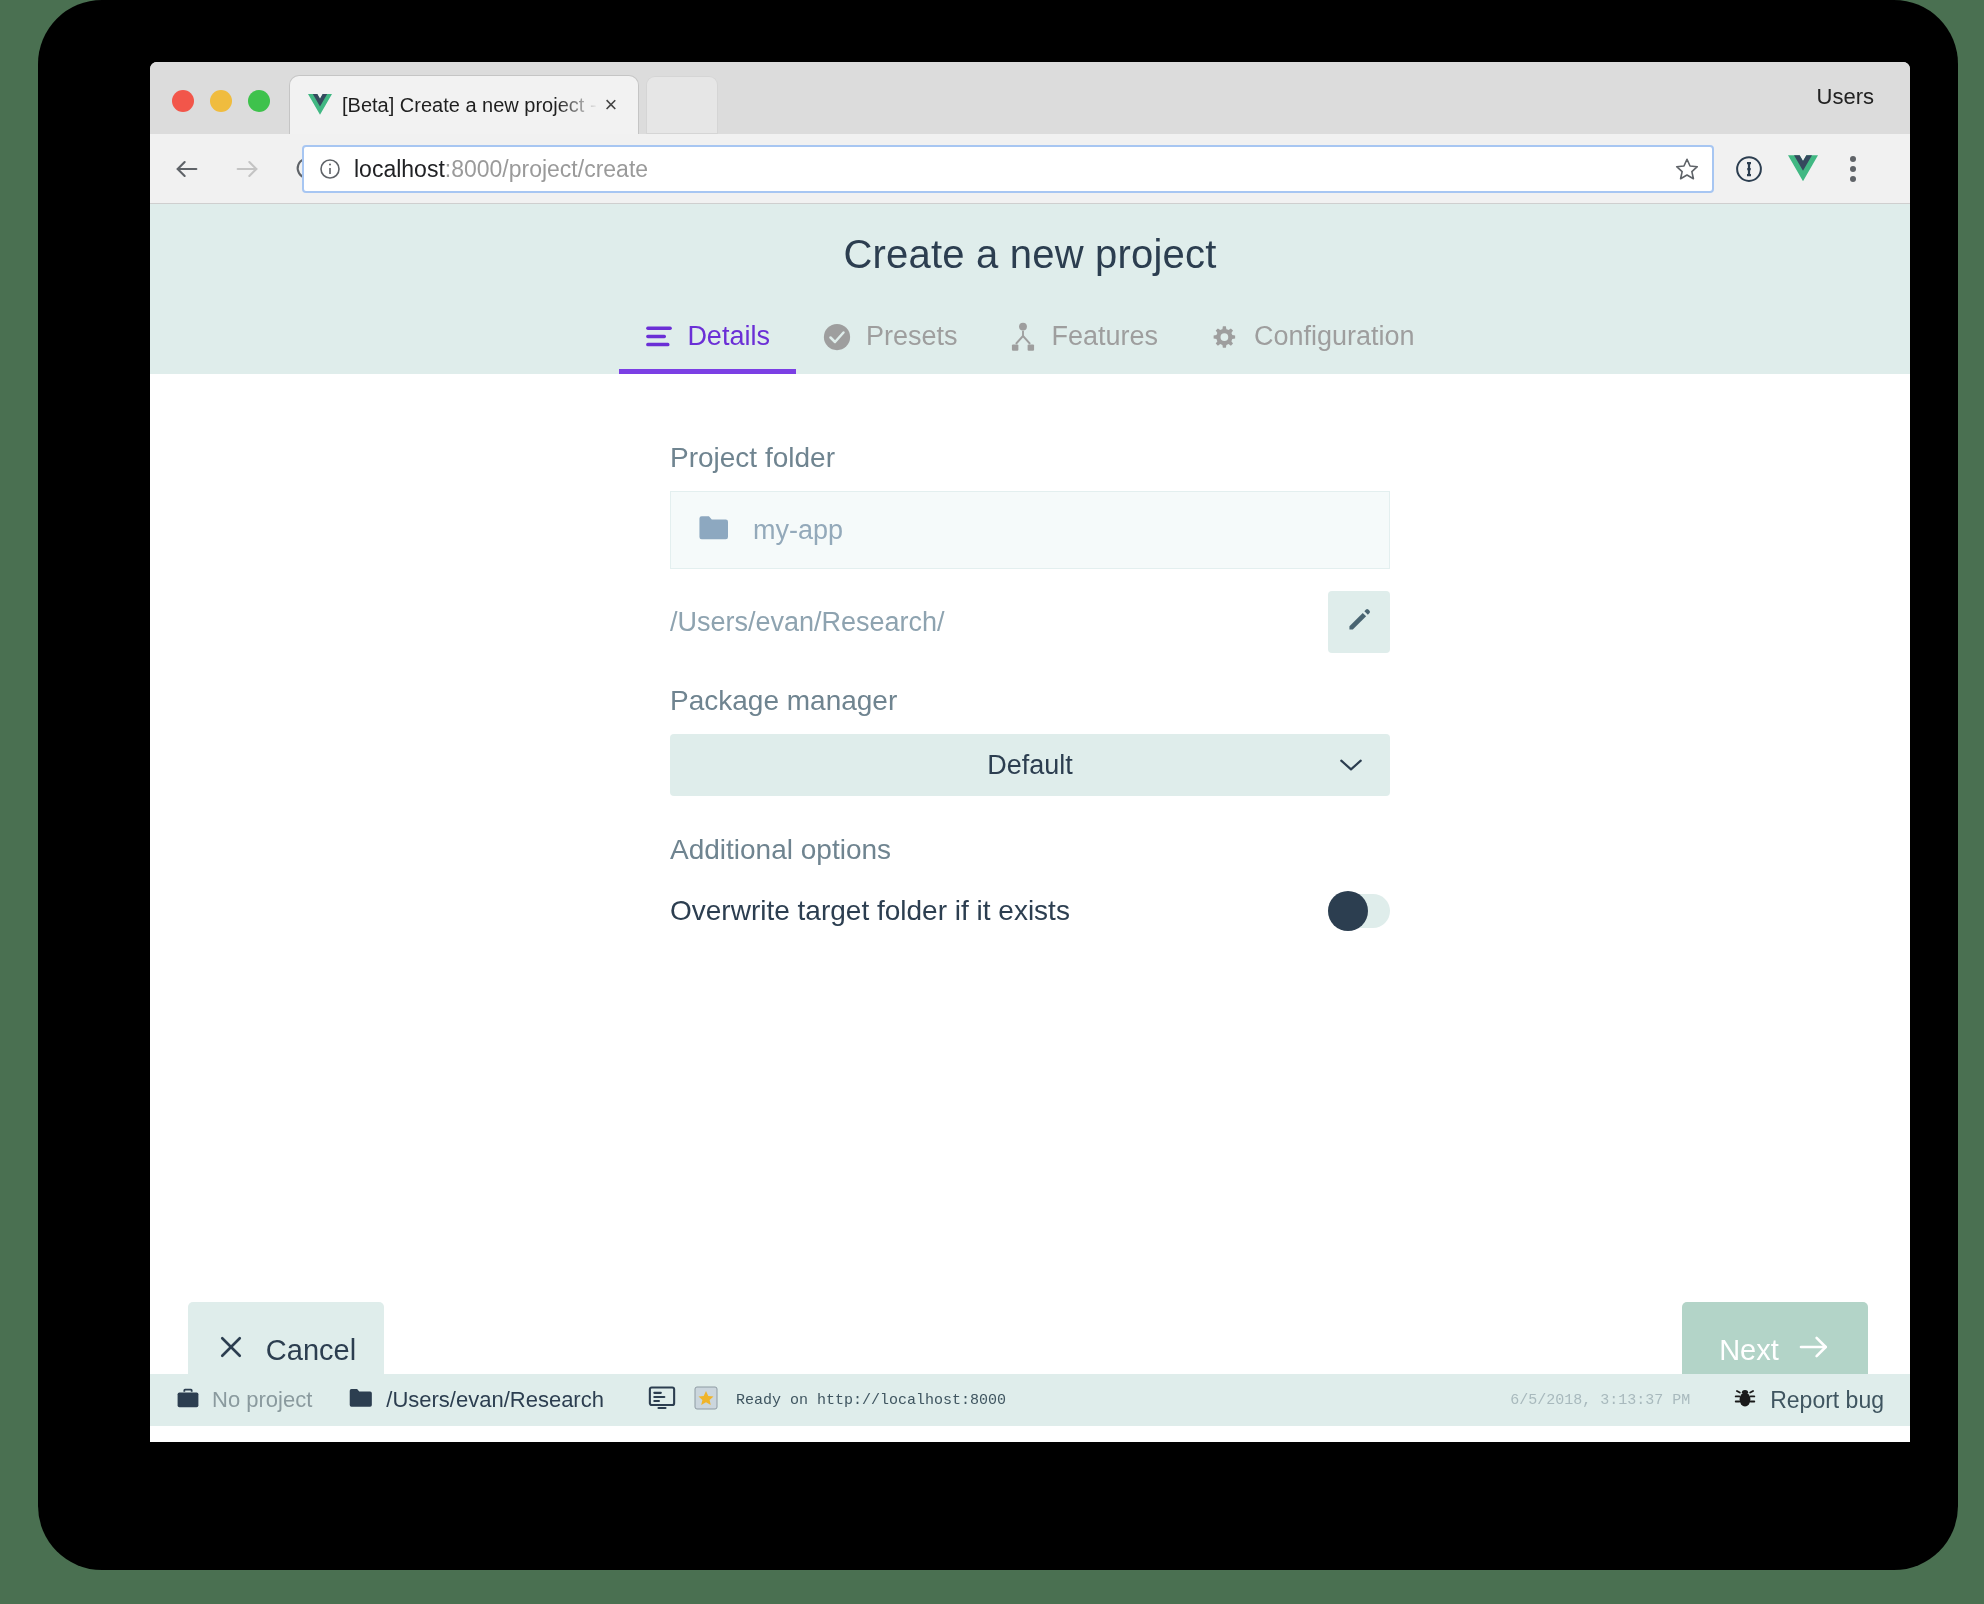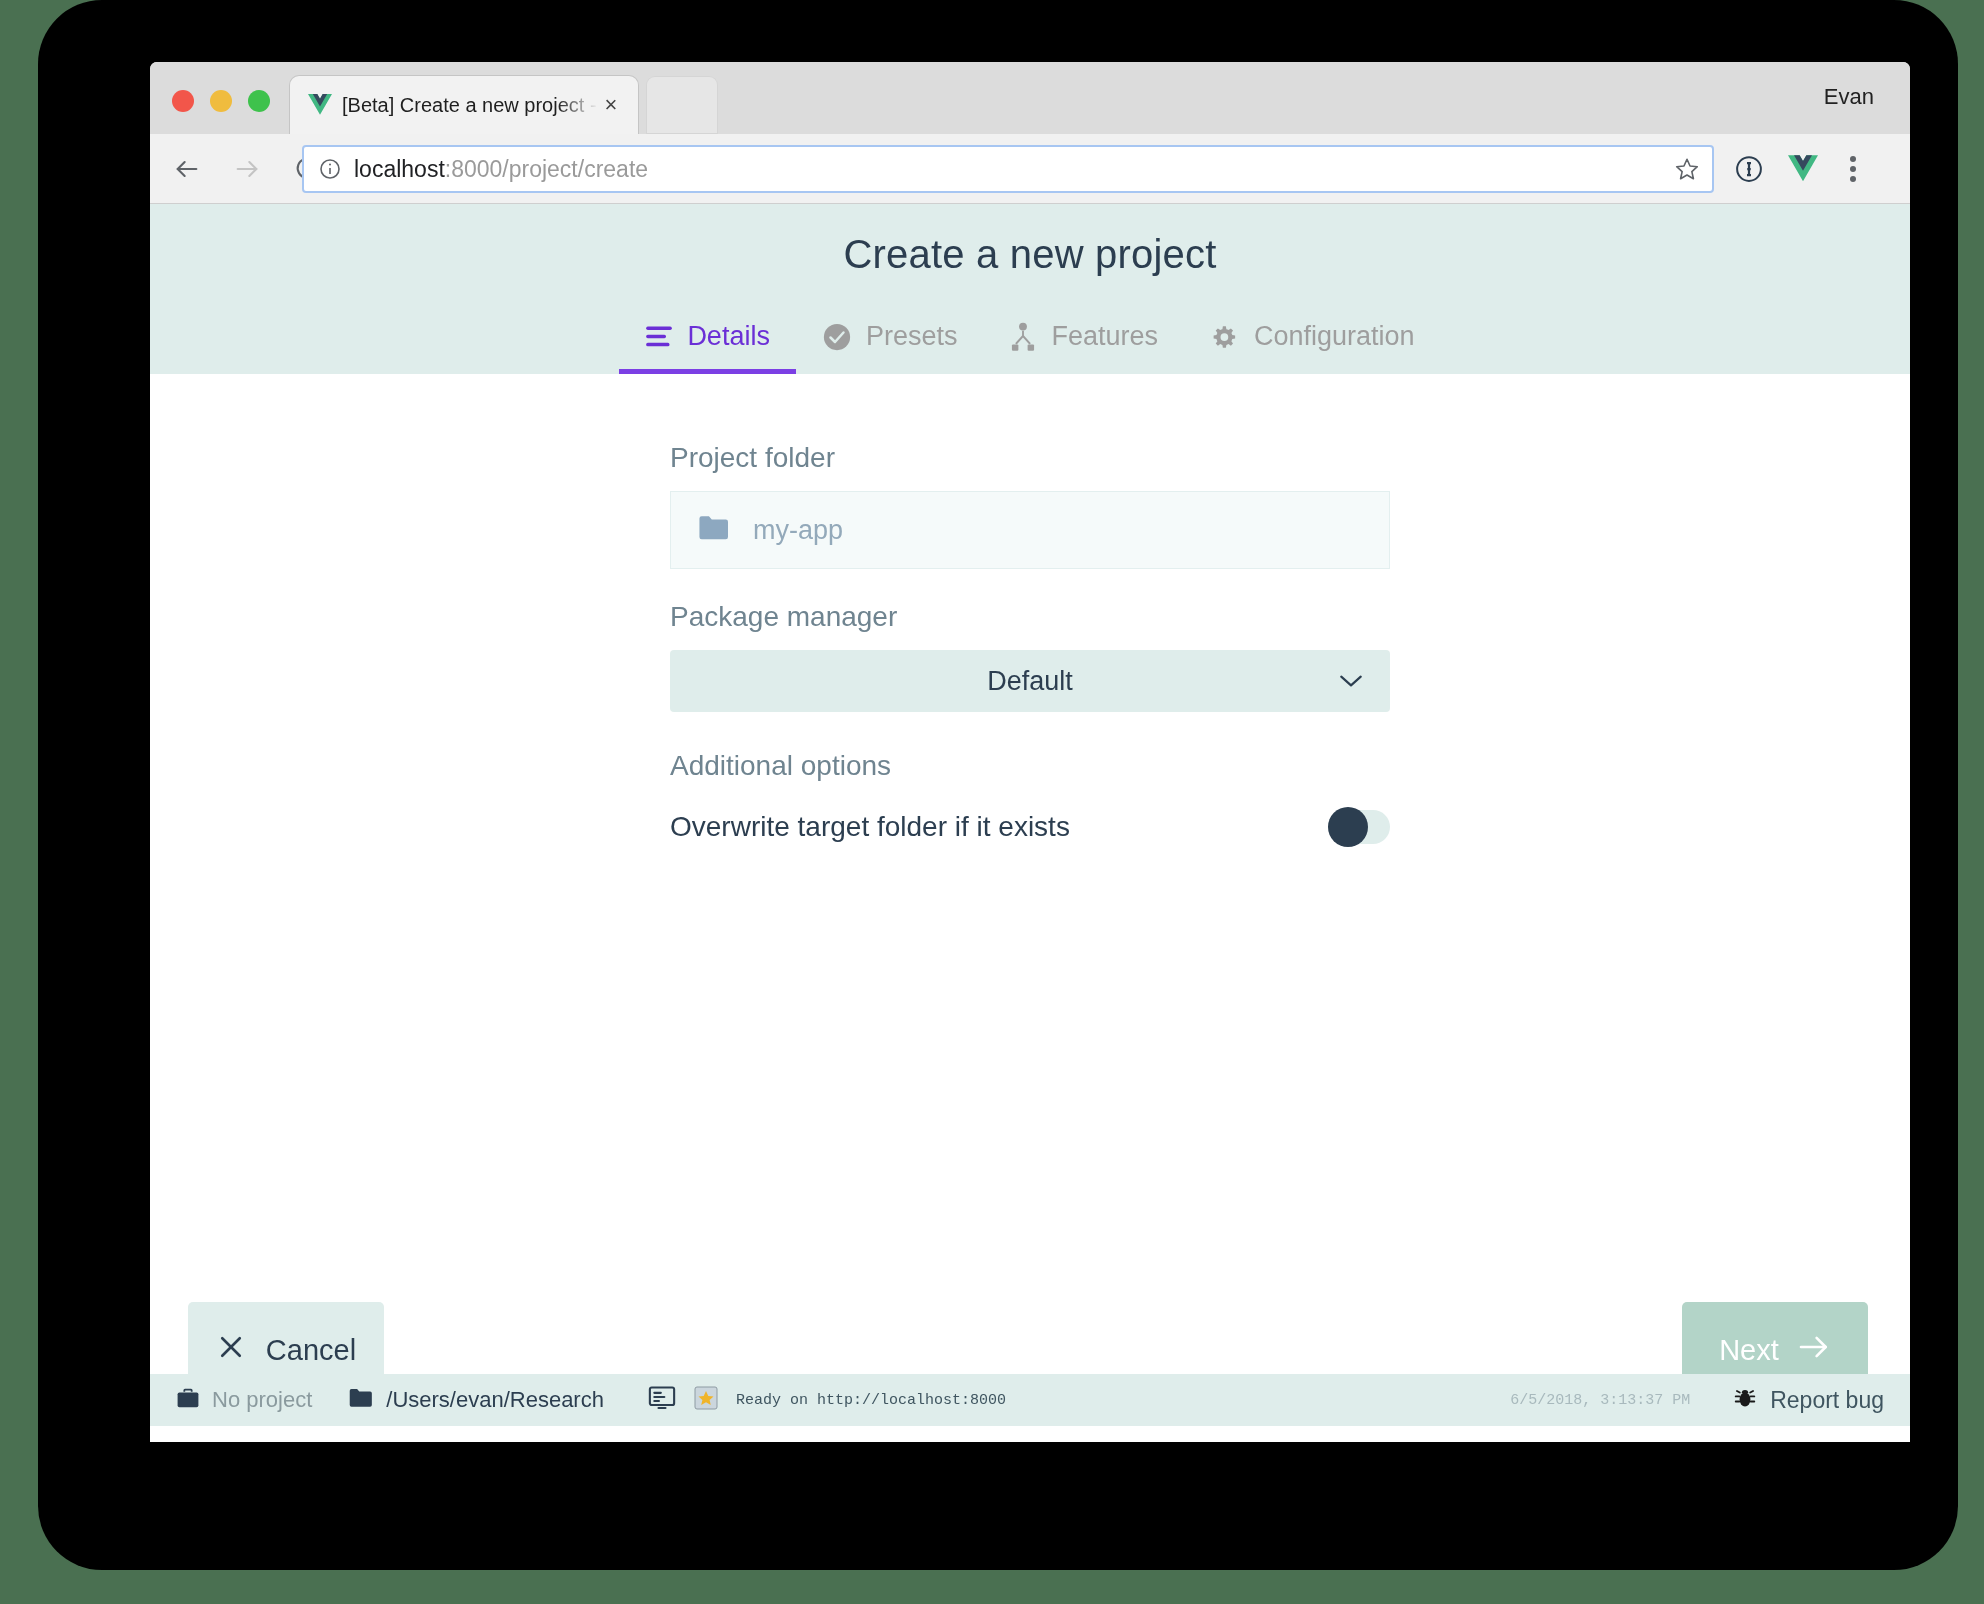--- a/index.html
+++ b/index.html
@@ -269,21 +269,21 @@
             <path d="M29.4 0 24 9.3 18.6 0H0l24 41.5L48 0z" fill="#41b883"></path>
             <path d="M29.4 0 24 9.3 18.6 0H9.6L24 24.8 38.4 0z" fill="#35495e"></path>
           </svg>
         </span>
         <span class="tab-title">[Beta] Create a new project - V</span>
         <span class="tab-close">×</span>
       </div>
 
       <div id="tab-placeholder" class="chrome-tab"></div>
 
-      <span id="profile-name">Evan</span>
+      <span id="profile-name">Users</span>
     </div>
 
     <div id="toolbar">
       <span class="nav-btn">
         <svg width="28" height="28" viewBox="0 0 24 24" fill="none" stroke="currentColor" stroke-width="1.8" stroke-linecap="round" stroke-linejoin="round">
           <line x1="20" y1="12" x2="4" y2="12"></line>
             <polyline points="10,6 4,12 10,18"></polyline>
         </svg>
       </span>
       <span class="nav-btn disabled">
@@ -397,20 +397,31 @@
 
           <div id="folder-input">
             <span>
               <svg width="34" height="28" viewBox="0 0 24 20" fill="#8da8c0">
                 <path d="M1.6 3.2a1.6 1.6 0 0 1 1.6-1.6h5.2l2 2.4h10a1.6 1.6 0 0 1 1.6 1.6v10.8a1.6 1.6 0 0 1-1.6 1.6H3.2a1.6 1.6 0 0 1-1.6-1.6z"></path>
               </svg>
             </span>
             <span class="placeholder">my-app</span>
           </div>
 
+          <div id="path-row">
+            <span id="project-path">/Users/evan/Research/</span>
+            <span id="edit-path-button">
+              <span>
+                <svg width="28" height="28" viewBox="0 0 24 24" fill="#4a6572">
+                  <path d="M3.8 17.3 15.2 5.9l2.9 2.9L6.7 20.2H3.8z"></path>
+                  <path d="M16.6 4.5 18 3.1a1.4 1.4 0 0 1 2 0l1 1a1.4 1.4 0 0 1 0 2l-1.4 1.4z"></path>
+                </svg>
+              </span>
+            </span>
+          </div>
 
           <div class="field-label" id="pm-label">Package manager</div>
 
           <div id="package-manager-select">
             <span class="value">Default</span>
             <span class="chev">
               <svg width="26" height="16" viewBox="0 0 24 14" fill="none" stroke="#2c3e50" stroke-width="2" stroke-linecap="round" stroke-linejoin="round">
                 <polyline points="3,3 12,11 21,3"></polyline>
               </svg>
             </span>

